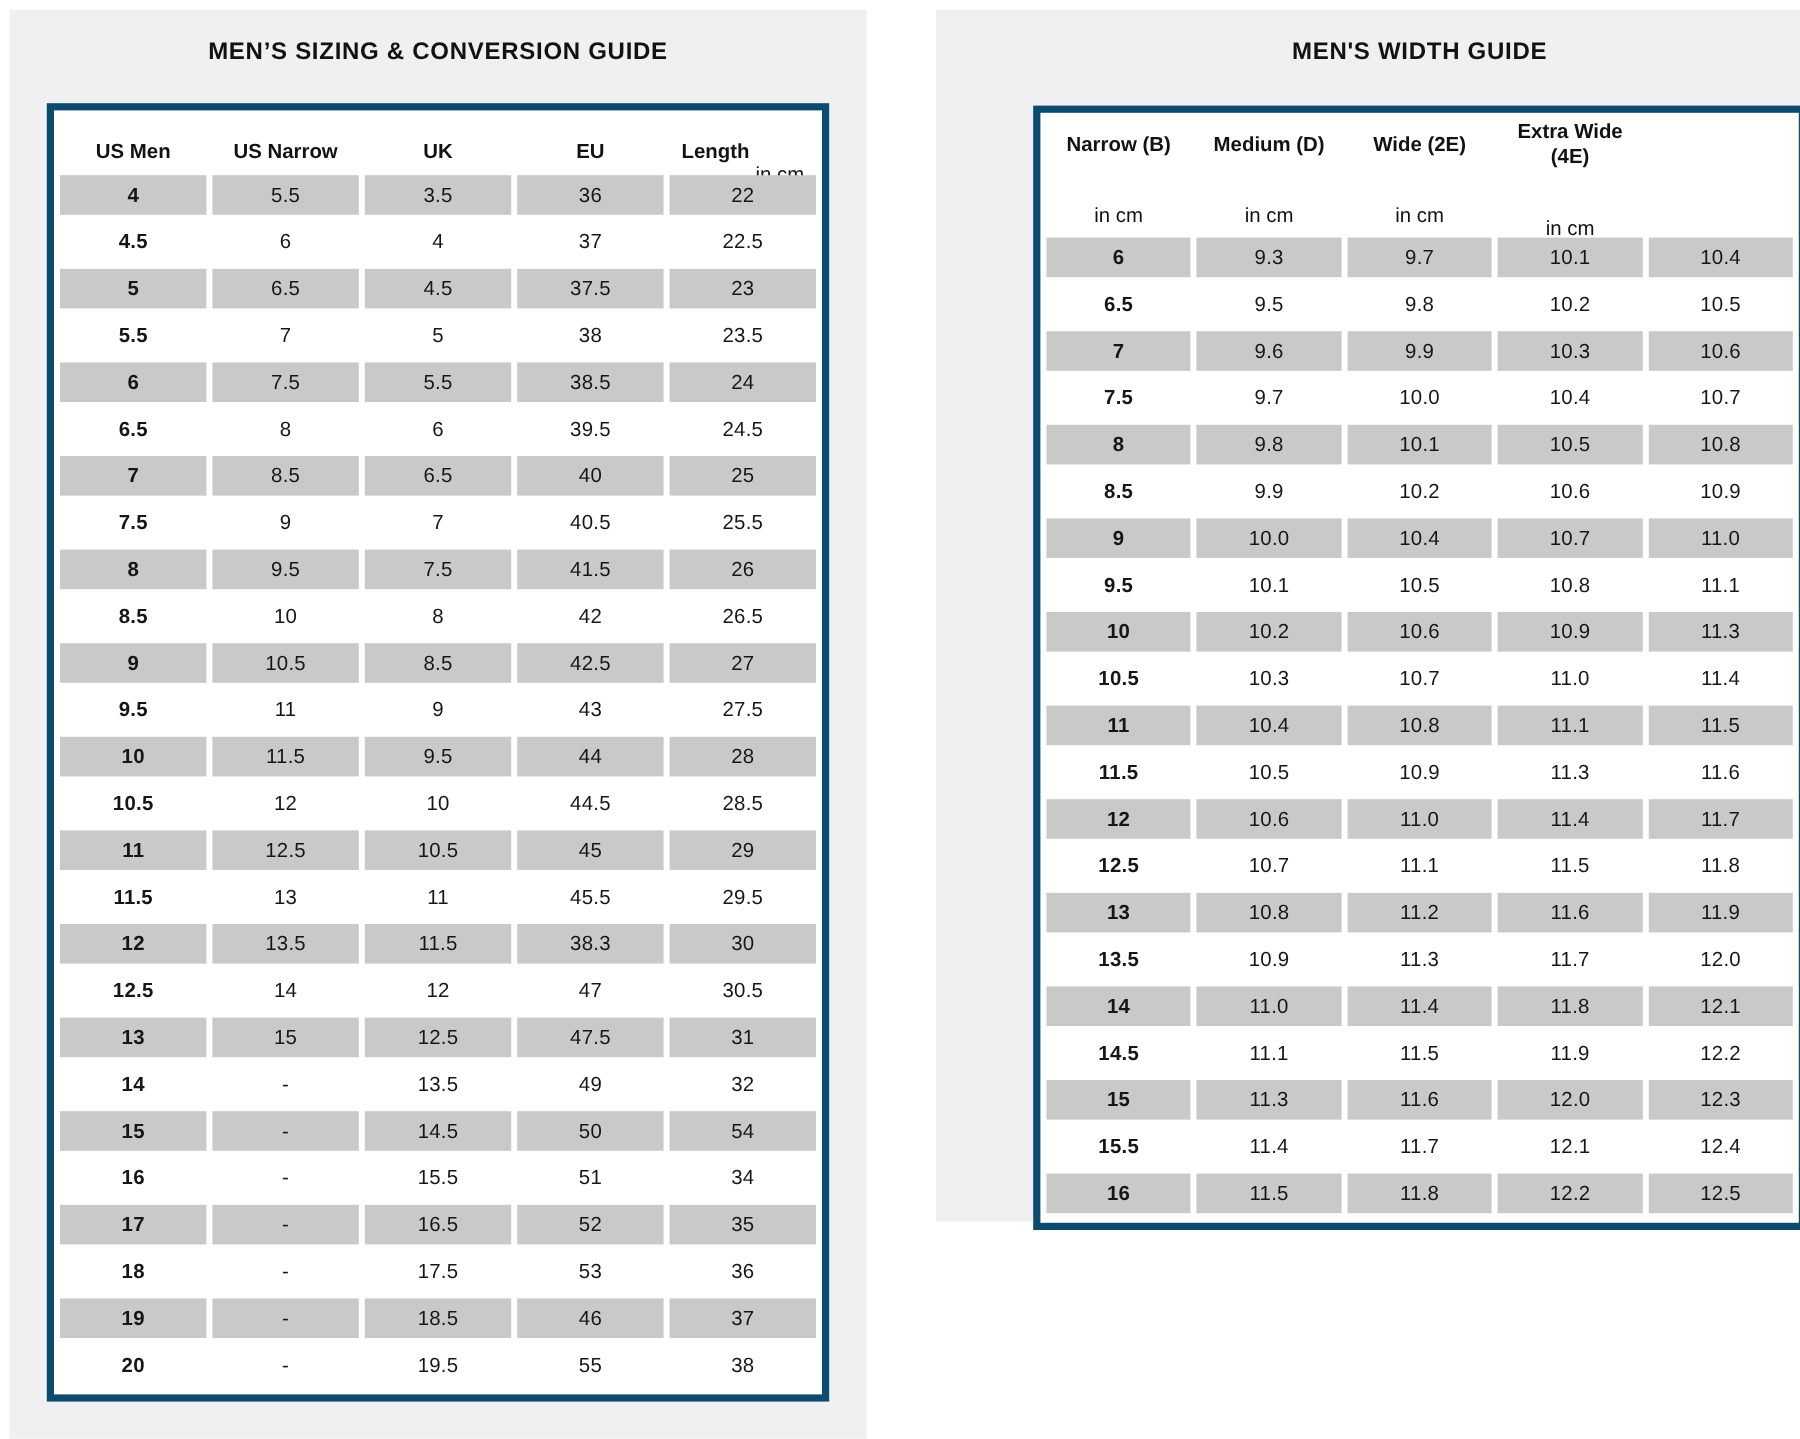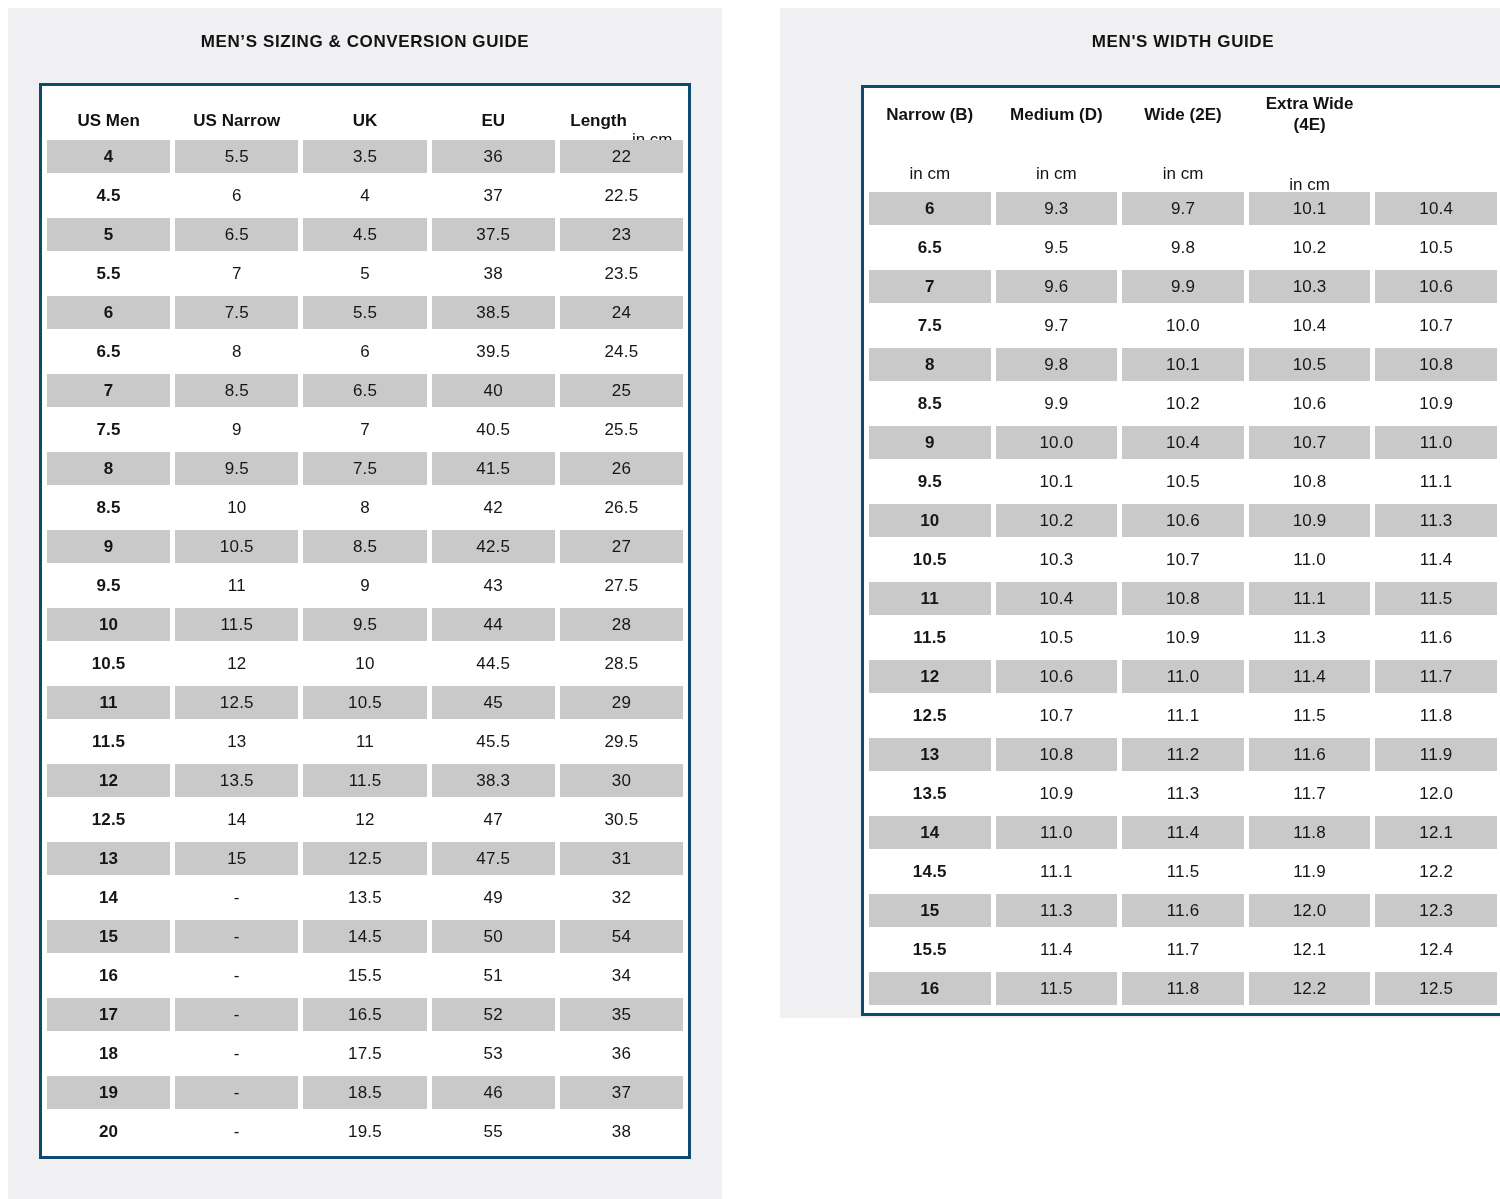--- a/index.html
+++ b/index.html
@@ -14,29 +14,29 @@
     position: absolute;
     background: var(--panel-bg, #f0f0f3);
     box-sizing: border-box;
   }
   #left-panel  { left: 8px;   top: 8px; width: 714px; height: 1191px; }
   #right-panel { left: 780px; top: 8px; width: 806px; height: 1010px; }
 
   .panel-title {
     text-align: center;
     font-weight: 700;
-    font-size: 17px;
+    font-size: 20px;
     letter-spacing: 0.6px;
     color: #121212;
     padding-top: 24px;
     margin: 0;
   }
   .card {
     background: var(--card-bg, #ffffff);
-    border: 3px solid #0c4a6e;
+    border: 6px solid #0c4a6e;
     box-sizing: border-box;
     margin: 0 auto;
     padding: 5px;
   }
   #left-panel .card  { width: 652px; margin-top: 31px; }
   #right-panel .card { width: 644px; margin-top: 33px; }
 
   .thead, .trow {
     display: grid;
     grid-template-columns: repeat(5, 1fr);

